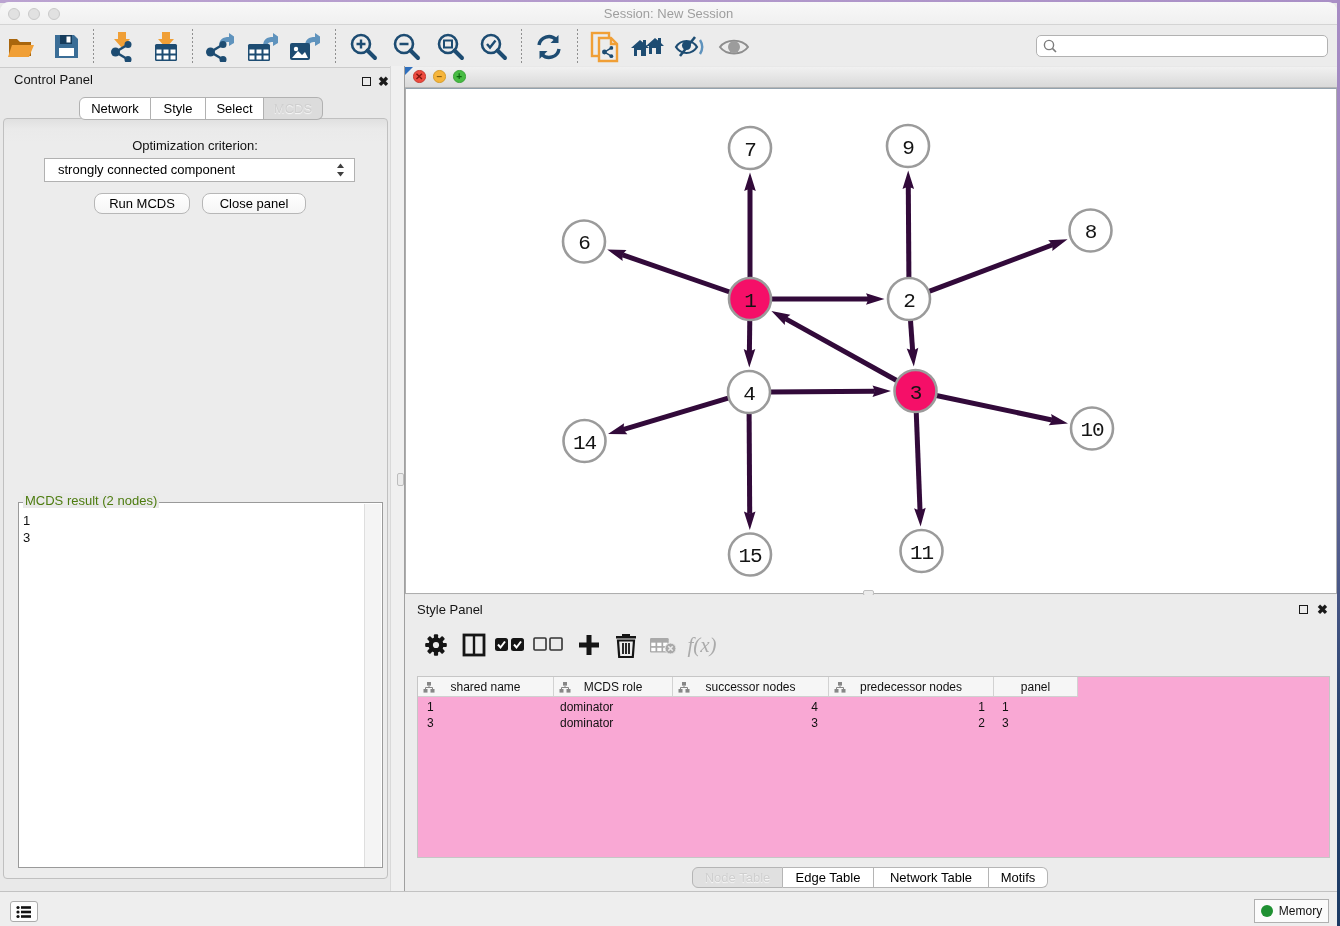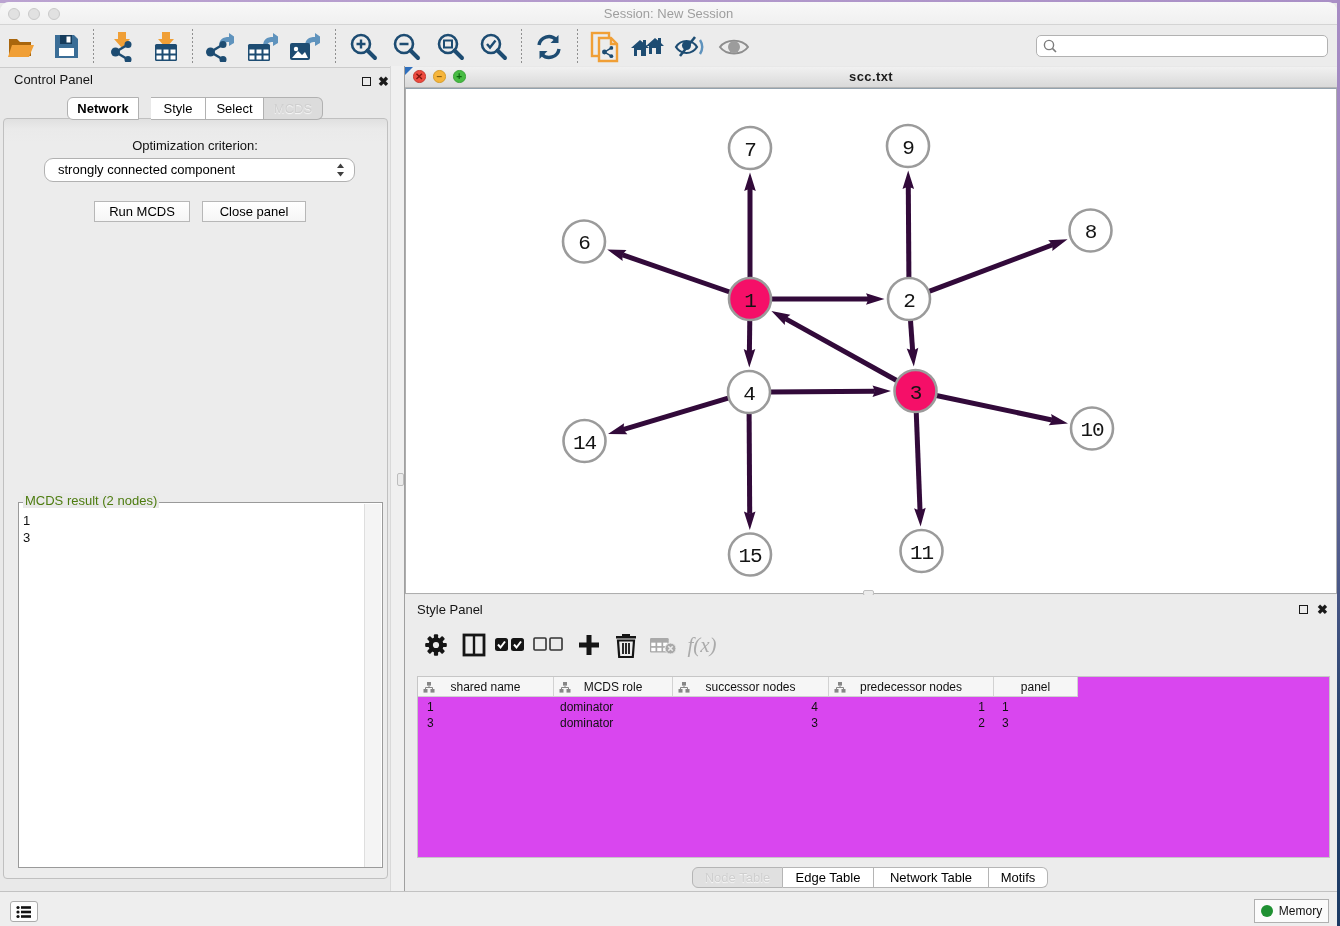--- a/index.html
+++ b/index.html
@@ -14,39 +14,39 @@
 .toolbar{left:0;top:23px;width:1337px;height:43px;background:#ececec;border-bottom:1px solid #cbcbcb}
 .sep{top:4px;height:35px;width:1px;background-image:repeating-linear-gradient(#8f8f8f 0 1.6px,transparent 1.6px 4px)}
 .icon{top:0;height:43px;display:flex;align-items:center;justify-content:center}
 .search{left:1036px;top:10px;width:292px;height:22px;background:#fff;border:1px solid #b2b2b2;border-radius:5px}
 
 .cp-title{left:14px;top:70px;font-size:13px;color:#141414}
 .floatbtn{width:9px;height:9px;border:1.6px solid #1a1a1a;background:transparent}
 .xbtn{font-size:13px;font-weight:bold;color:#1a1a1a;line-height:12px}
 .tabseg{top:95px;height:23px;background:#fff;border:1px solid #b1b1b1;border-left:none;font-size:13px;color:#000;display:flex;align-items:center;justify-content:center}
 .tabpane{left:3px;top:116px;width:385px;height:761px;border:1px solid #c0c0c0;border-radius:4px;background:linear-gradient(#e0e0e0 0,#eaeaea 10px,#ececec 24px)}
-.combo{left:44px;top:156px;width:311px;height:24px;background:#fff;border:1px solid #b1b1b1;border-radius:9px;font-size:13px;color:#000;line-height:22px;padding-left:13px}
-.btn{top:199px;height:21px;background:linear-gradient(#ffffff,#f5f5f5);border:1px solid #b7b7b7;border-radius:0;font-size:13px;color:#000;display:flex;align-items:center;justify-content:center}
+.combo{left:44px;top:156px;width:311px;height:24px;background:#fff;border:1px solid #b1b1b1;border-radius:0;font-size:13px;color:#000;line-height:22px;padding-left:13px}
+.btn{top:191px;height:21px;background:linear-gradient(#ffffff,#f5f5f5);border:1px solid #b7b7b7;border-radius:8px;font-size:13px;color:#000;display:flex;align-items:center;justify-content:center}
 .fieldset{left:18px;top:500px;width:365px;height:366px;border:1px solid #9a9a9a;background:#fff}
 .legend{left:23px;top:491px;font-size:13px;color:#4d7c0f;background:#e9e9e9;padding:0 2px}
 .scrollv{left:345px;top:1px;width:17px;height:363px;background:#f4f4f4;border-left:1px solid #dedede}
 .divider{left:390px;top:64px;width:15px;height:827px;background:#f0f0f0;border-left:1px solid #d9d9d9;border-right:1px solid #a0a0a0}
 .grip{left:397px;top:471px;width:7px;height:13px;background:#ebebeb;border:1px solid #bdbdbd;border-radius:2px}
 
 .netwin{left:405px;top:64px;width:932px;height:529px}
 .nettitle{left:0;top:0;width:932px;height:22px;background:linear-gradient(#f1f1f1,#d9d9d9);border-bottom:1px solid #b5b5b5;border-top:1px solid #e8e8e8}
 .mtl{border-radius:50%;width:12.5px;height:12.5px;top:4px}
 .mtl span{display:block;text-align:center;font-size:10px;font-weight:bold;line-height:11.5px}
 .canvas{left:0;top:22px;width:932px;height:506px;background:#fff;border:1px solid #aeaeae;border-top:1px solid #93a2ae}
 .hgrip{left:458px;top:524px;width:11px;height:6px;background:#ececec;border:1px solid #c0c0c0;border-radius:2px}
 
 .tp{left:405px;top:593px;width:932px;height:298px;background:#ececec}
 .tp-title{left:12px;top:7px;font-size:13px;color:#141414}
 .ticon{top:36px;height:28px;display:flex;align-items:center;justify-content:center}
-.tablebox{left:12px;top:81px;width:913px;height:182px;background:#d946ef;border:1px solid #c6c6c6}
+.tablebox{left:12px;top:81px;width:913px;height:182px;background:#f9a8d4;border:1px solid #c6c6c6}
 .th{top:0;height:20px;background:#f6f6f6;border-right:1px solid #d2d2d2;border-bottom:1px solid #d0d0d0;font-size:12px;color:#111;display:flex;align-items:center;justify-content:center}
 .td{font-size:12px;color:#111;top:0;line-height:16px}
 .btabseg{top:272px;height:21px;background:#fff;border:1px solid #b5b5b5;border-left:none;font-size:13px;color:#000;display:flex;align-items:center;justify-content:center}
 
 .status{left:0;top:889px;width:1337px;height:35px;background:#eeeeee;border-top:1px solid #c2c2c2}
 .lstbtn{left:10px;top:9px;width:28px;height:21px;background:#fdfdfd;border:1px solid #ababab;border-radius:3px;display:flex;align-items:center;justify-content:center}
 .membtn{left:1254px;top:7px;width:75px;height:24px;background:#fbfbfb;border:1px solid #b0b0b0;display:flex;align-items:center;justify-content:center;font-size:12px;color:#111}
 .emboss{color:#cfcfcf;text-shadow:0 1px 1px #fafafa}
 </style></head><body>
 <div class="abs wall-top"></div>
@@ -229,21 +229,21 @@
         <svg width="18" height="18" style="position:absolute;left:4px;top:1px" viewBox="0 0 18 18">
           <circle cx="8" cy="8" r="4.6" fill="none" stroke="#7c7c7c" stroke-width="1.4"></circle>
           <line x1="11.4" y1="11.4" x2="15" y2="15" stroke="#7c7c7c" stroke-width="1.6"></line>
         </svg>
       </div>
     </div>
     <div class="abs cp-title">Control Panel</div>
     <div class="abs floatbtn" style="left:362px;top:75px"></div>
     <div class="abs xbtn" style="left:378px;top:74px">✖</div>
     <div class="abs tabpane"></div>
-    <div class="abs tabseg" style="left:67px;width:72px;border-left:1px solid #b1b1b1;border-radius:6px 0 0 6px;font-weight:bold;">Network</div>
+    <div class="abs tabseg" style="left:79px;width:72px;border-left:1px solid #b1b1b1;border-radius:6px 0 0 6px;">Network</div>
     <div class="abs tabseg" style="left:151px;width:55px;">Style</div>
     <div class="abs tabseg" style="left:206px;width:58px;">Select</div>
     <div class="abs tabseg emboss" style="left:264px;width:59px;background:#dcdcdc;border-radius:0 6px 6px 0;">MCDS</div>
     <div class="abs" style="left:0;top:136px;width:390px;text-align:center;font-size:13px;color:#111">Optimization criterion:</div>
     <div class="abs combo">strongly connected component<svg width="9" height="14" style="position:absolute;right:9px;top:4px" viewBox="0 0 9 14">
         <path d="M4.5 0.5 L8 5 L1 5 Z" fill="#3f3f3f"></path>
         <path d="M4.5 13.5 L8 9 L1 9 Z" fill="#3f3f3f"></path>
       </svg></div>
     <div class="abs btn" style="left:94px;width:96px">Run MCDS</div>
     <div class="abs btn" style="left:202px;width:104px">Close panel</div>
@@ -261,21 +261,20 @@
       </svg>
       <div class="abs mtl" style="left:8px;background:#ee4b40;border:1px solid #c63b31">
         <span style="color:#7f150e">✕</span>
       </div>
       <div class="abs mtl" style="left:28px;background:#f6b53b;border:1px solid #d59d2b">
         <span style="color:#8a6012">–</span>
       </div>
       <div class="abs mtl" style="left:48px;background:#47bc43;border:1px solid #3aa338">
         <span style="color:#0b650d">+</span>
       </div>
-      <div class="abs" style="left:0;top:3px;width:932px;text-align:center;font-size:13px;font-weight:bold;color:#1c1c1c;letter-spacing:0.4px">scc.txt</div>
       <div class="abs canvas"><svg width="930" height="504" viewBox="0 0 930 504">
           <line x1="344.0" y1="190.0" x2="344.0" y2="100.0" stroke="#320a3a" stroke-width="5"></line>
 <path d="M344.0 83.5 L349.8 102.0 Q344.0 98.5 338.2 102.0 Z" fill="#320a3a"></path>
 <line x1="325.1" y1="203.5" x2="216.7" y2="165.9" stroke="#320a3a" stroke-width="5"></line>
 <path d="M201.2 160.5 L220.5 161.1 Q215.3 165.4 216.7 172.1 Z" fill="#320a3a"></path>
 <line x1="364.0" y1="210.0" x2="462.0" y2="210.0" stroke="#320a3a" stroke-width="5"></line>
 <path d="M478.5 210.0 L460.0 215.8 Q463.5 210.0 460.0 204.2 Z" fill="#320a3a"></path>
 <line x1="343.8" y1="230.0" x2="343.4" y2="262.0" stroke="#320a3a" stroke-width="5"></line>
 <path d="M343.3 278.5 L337.7 259.9 Q343.4 263.5 349.3 260.1 Z" fill="#320a3a"></path>
 <line x1="502.9" y1="190.0" x2="502.3" y2="98.0" stroke="#320a3a" stroke-width="5"></line>

